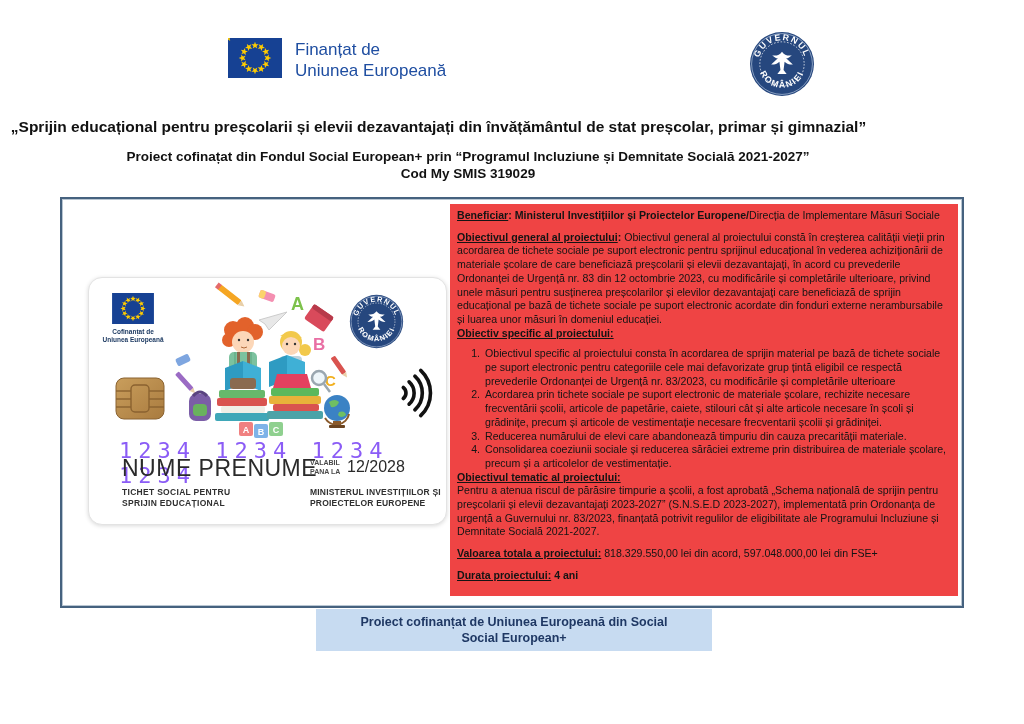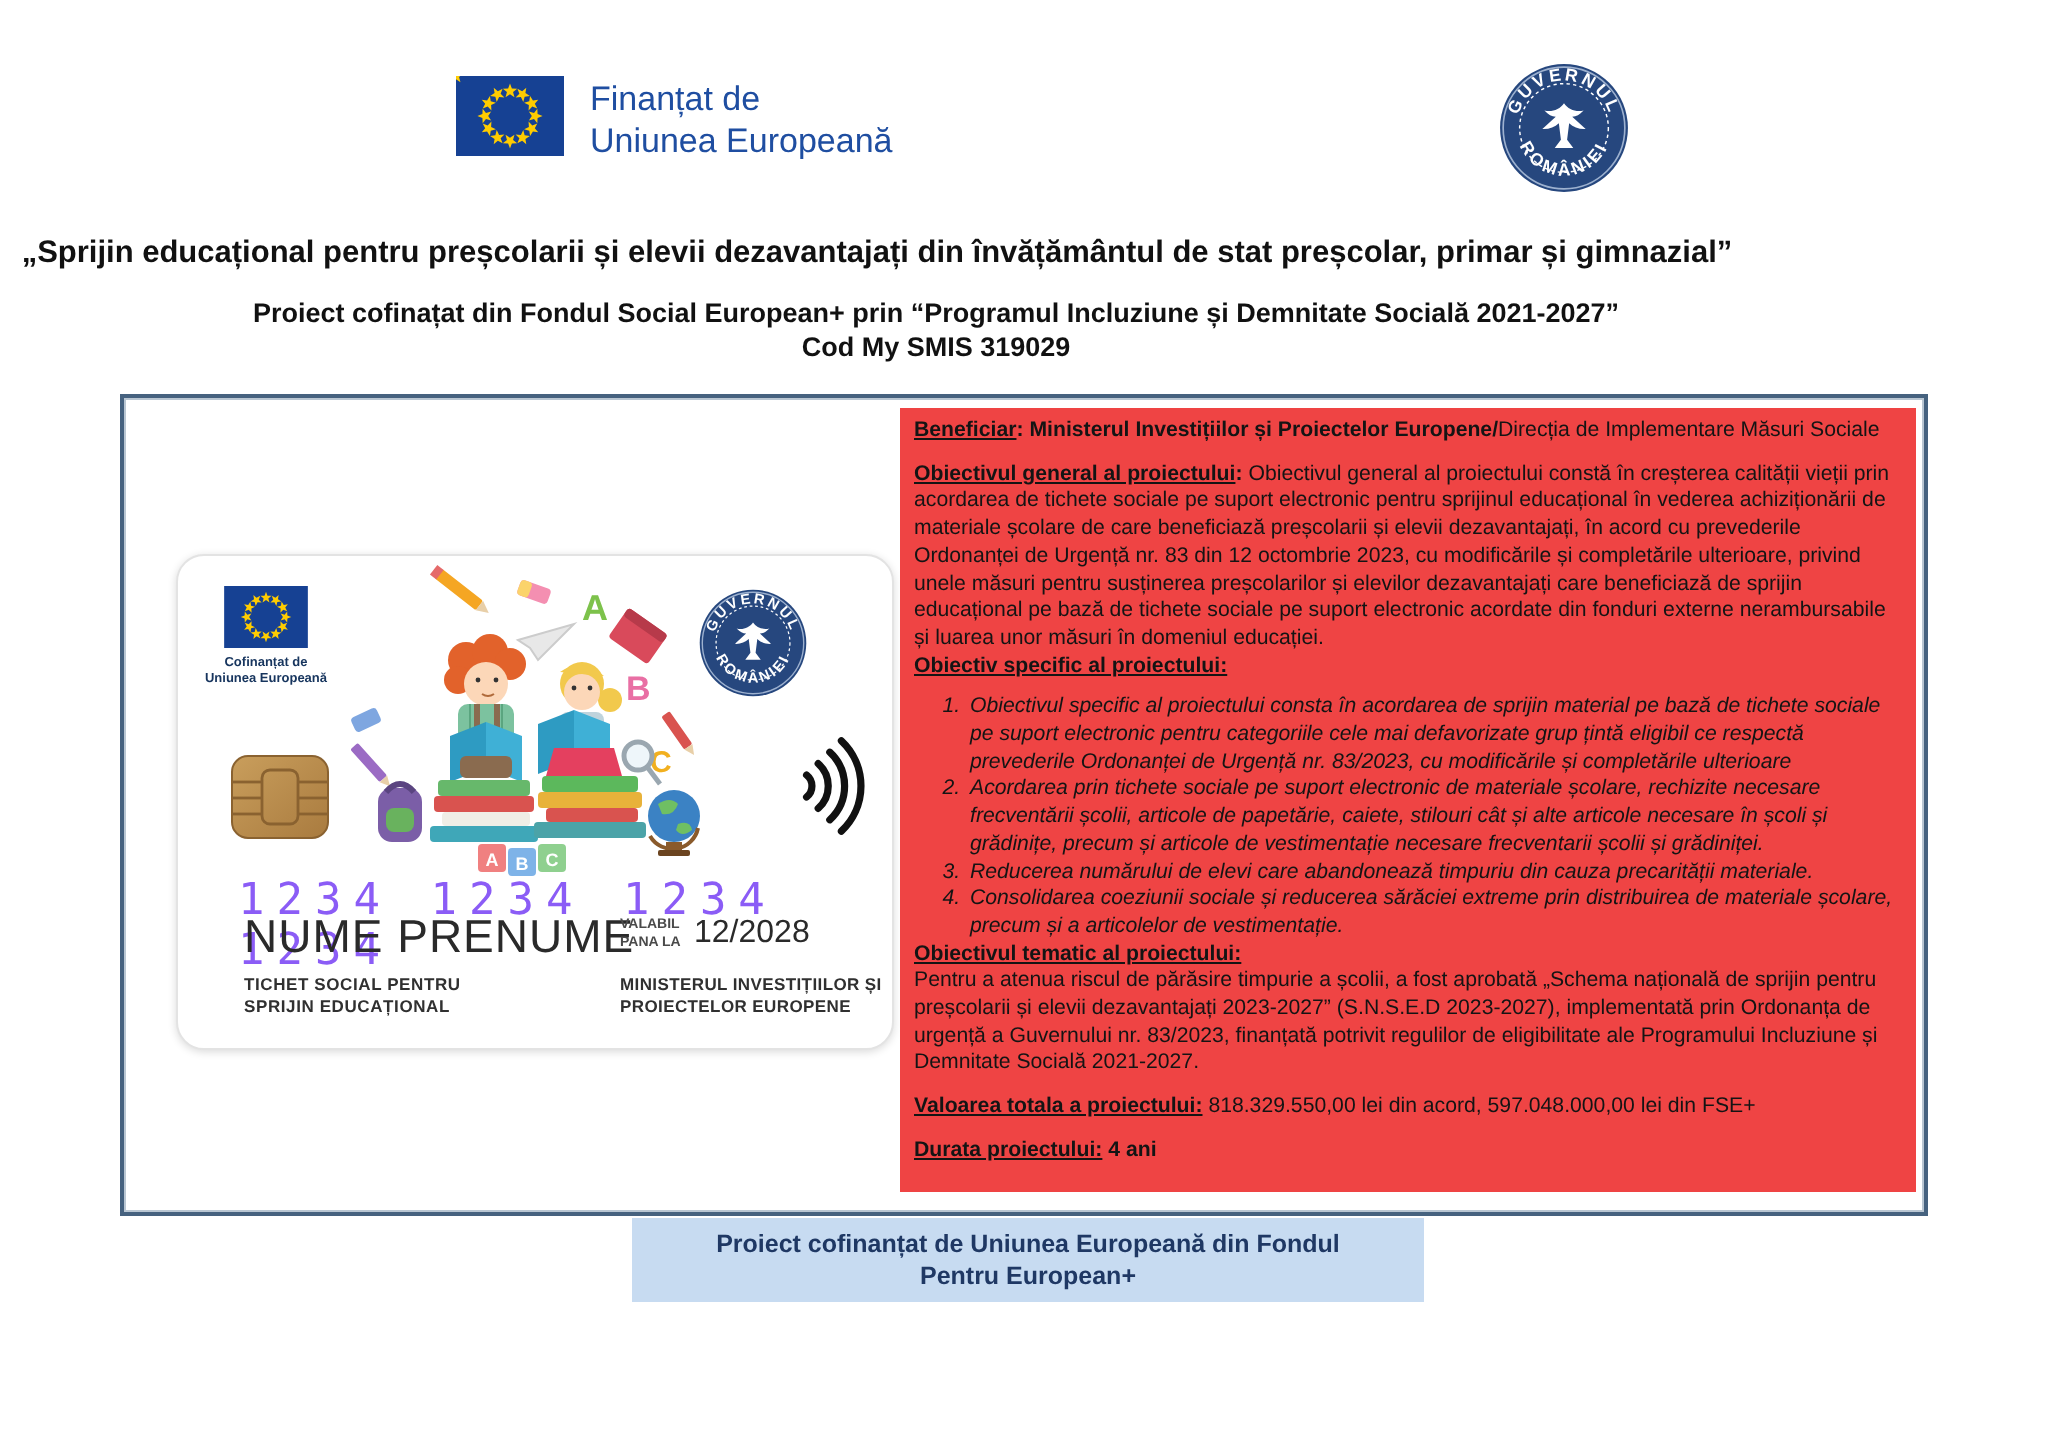--- a/index.html
+++ b/index.html
@@ -41,21 +41,21 @@
     color:#303030;line-height:11px;letter-spacing:.2px;}
   
   .info-panel{position:absolute;left:450px;top:204px;width:508px;height:392px;background:#ef4444;
     box-sizing:border-box;padding:5px 7px;font-size:10.6px;line-height:13.7px;color:#141414;overflow:hidden;}
   .info-panel p{margin:0;}
   .hu{font-weight:bold;text-decoration:underline;}
   .b{font-weight:bold;}
   .gap8{height:8px;}
   .gap4{height:4px;}
   .info-panel ol{margin:3px 0 0 0;padding-left:26px;}
-  .info-panel li{margin:0;padding-left:2px;font-style:italic;}
+  .info-panel li{margin:0;padding-left:2px;}
   .nowrap{white-space:nowrap;}
   
   .footer-banner{position:absolute;left:316px;top:609px;width:396px;min-height:30px;
     background:#C7DBF1;color:#1F3864;font-weight:bold;font-size:12.5px;line-height:16px;
     text-align:center;box-sizing:border-box;padding:5px 28px;}
 </style>
 </head>
 <body>
 
 <div class="eu-logo">
@@ -318,13 +318,13 @@
     <li>Consolidarea coeziunii sociale și reducerea sărăciei extreme prin distribuirea de materiale școlare, precum și a articolelor de vestimentație.</li>
   </ol>
   <p><span class="hu">Obiectivul tematic al proiectului:</span></p>
   <p>Pentru a atenua riscul de părăsire timpurie a școlii, a fost aprobată „Schema națională de sprijin pentru preșcolarii și elevii dezavantajați 2023-2027” (S.N.S.E.D 2023-2027), implementată prin Ordonanța de urgență a Guvernului nr. 83/2023, finanțată potrivit regulilor de eligibilitate ale Programului Incluziune și Demnitate Socială 2021-2027.</p>
   <div class="gap8"></div>
   <p><span class="hu">Valoarea totala a proiectului:</span><span> 818.329.550,00 lei din acord, 597.048.000,00 lei din FSE+</span></p>
   <div class="gap8"></div>
   <p><span class="hu">Durata proiectului:</span><span class="b"> 4 ani</span></p>
 </div>
 
-<div class="footer-banner">Proiect cofinanțat de Uniunea Europeană din Fondul Pentru European+</div>
+<div class="footer-banner">Proiect cofinanțat de Uniunea Europeană din Social Social European+</div>
 
 </body></html>

